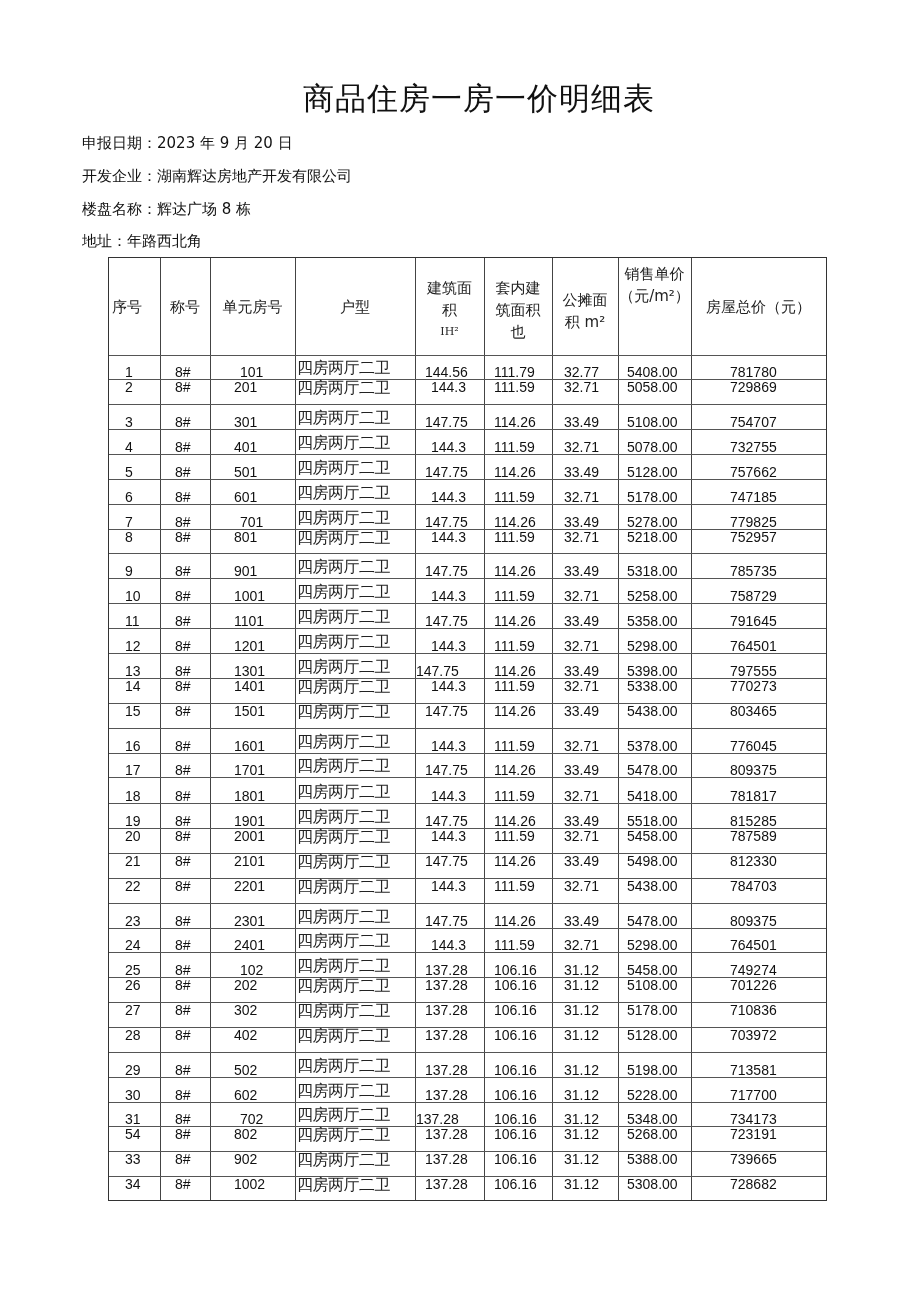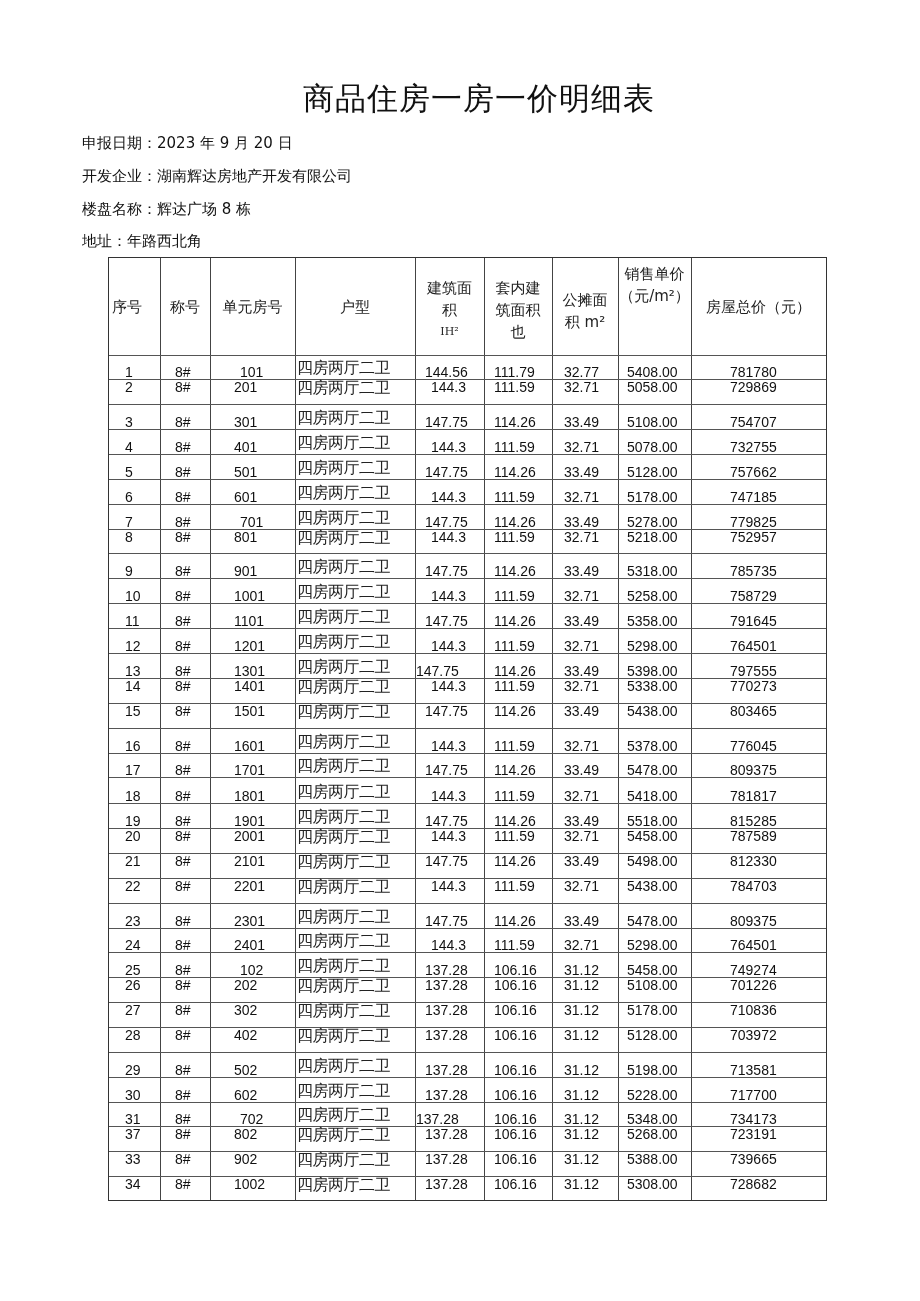--- a/index.html
+++ b/index.html
@@ -457,21 +457,21 @@
         <span class="cell " style="left:131px;">702</span>
         <span class="cell type" style="left:188px;">四房两厅二卫</span>
         <span class="cell " style="left:307px;">137.28</span>
         <span class="cell " style="left:385px;">106.16</span>
         <span class="cell " style="left:455px;">31.12</span>
         <span class="cell " style="left:518px;">5348.00</span>
         <span class="cell " style="left:621px;">734173</span>
       </div>
       <div class="hline" style="top: 868px;"></div>
       <div class="row top" style="top: 868px; height: 25px;">
-        <span class="cell " style="left:16px;">37</span>
+        <span class="cell " style="left:16px;">54</span>
         <span class="cell " style="left:66px;">8#</span>
         <span class="cell " style="left:125px;">802</span>
         <span class="cell type" style="left:188px;">四房两厅二卫</span>
         <span class="cell " style="left:316px;">137.28</span>
         <span class="cell " style="left:385px;">106.16</span>
         <span class="cell " style="left:455px;">31.12</span>
         <span class="cell " style="left:518px;">5268.00</span>
         <span class="cell " style="left:621px;">723191</span>
       </div>
       <div class="hline" style="top: 893px;"></div>

